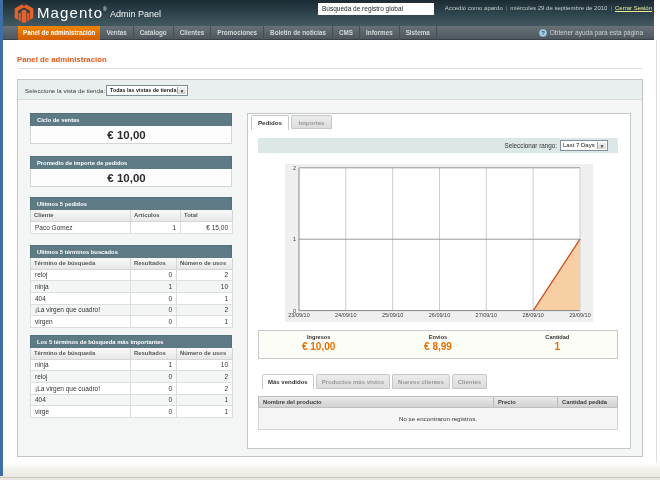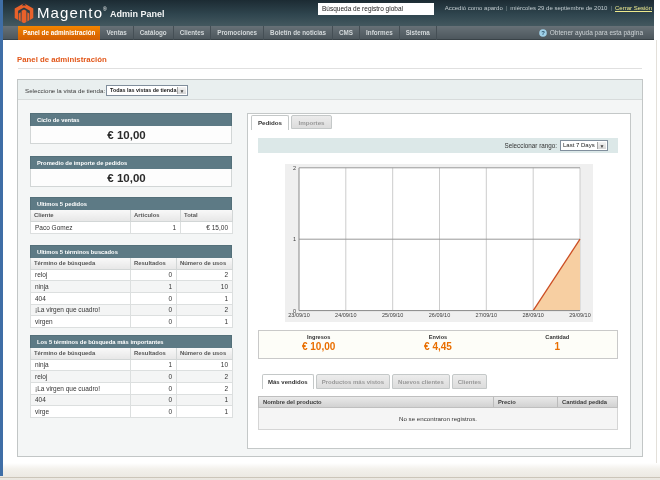--- a/index.html
+++ b/index.html
@@ -9,21 +9,21 @@
 
 
 #wleft { left:0; top:0; width:3px; height:476px; background:#3f6ea6; }
 #wfoot { left:0; top:463px; width:660px; height:17px; background:linear-gradient(180deg,#ffffff 0%,#f3f1ec 35%,#e9e6df 100%); }
 #wfootline { left:0; top:477px; width:660px; height:1px; background:#cbc5b9; }
 
 
 #hdr { left:3px; top:0; width:651px; height:26px; background:linear-gradient(180deg,#1c2b33 0%,#2f454e 55%,#43585f 100%); }
 #logotxt { left:37px; top:4px; color:#fff; font-size:15px; letter-spacing:1.1px; }
 #logotxt .tm { font-size:5px; vertical-align:7px; letter-spacing:0; }
-#admintxt { left:110px; top:9px; color:#f2f4f4; font-size:9px; font-weight:bold; }
+#admintxt { left:110px; top:9px; color:#f2f4f4; font-size:9px; font-weight:normal; }
 #gsearch { left:318px; top:3px; width:116px; height:12px; background:#fff; font-size:6.5px; color:#222; line-height:12px; padding-left:4px; }
 #hright { right:8px; top:5px; font-size:6px; color:#c2cbcf; }
 #hright .sep { color:#7e8d93; padding:0 3px; }
 #hright a { color:#ede98d; text-decoration:underline; }
 
 
 #nav { left:3px; top:26px; width:651px; height:14px; background:linear-gradient(180deg,#677177 0%,#4d575d 100%); border-bottom:1px solid #394247; }
 #navitems { left:18px; top:26px; height:14px; display:flex; }
 .navtab { height:14px; line-height:14px; font-size:6.3px; font-weight:bold; color:#d3d8da; padding:0 6px; border-right:1px solid #454f55; white-space:nowrap; }
 .navtab.first { background:linear-gradient(180deg,#f28500 0%,#e06c00 60%,#d35f02 100%); color:#fff; border-right:none; padding:0 5px; }
@@ -284,21 +284,21 @@
   </g>
 </svg>
 
 <div class="abs" id="stats">
   <div class="stat">
       <div class="lb">Ingresos</div>
       <div class="vl">€ 10,00</div>
     </div>
   <div class="stat">
       <div class="lb">Envios</div>
-      <div class="vl">€ 4,45</div>
+      <div class="vl">€ 8,99</div>
     </div>
   <div class="stat">
       <div class="lb">Cantidad</div>
       <div class="vl">1</div>
     </div>
 </div>
 
 <div class="abs" id="btabs">
   <div class="tab on btab">Más vendidos</div>
   <div class="tab off btab">Productos más vistos</div>

